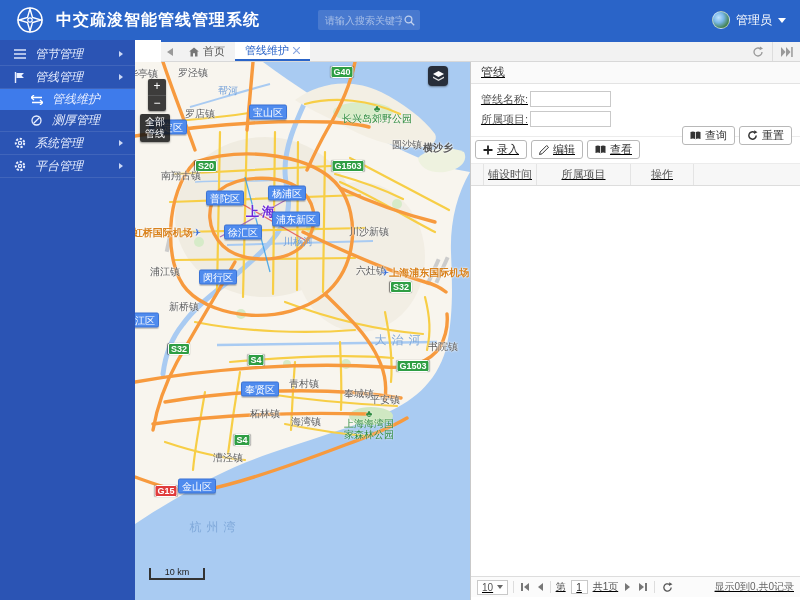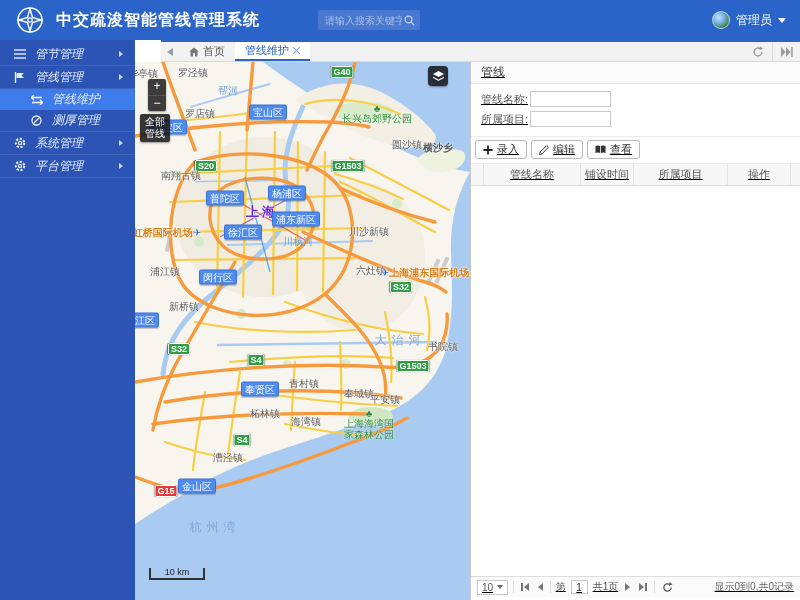--- a/index.html
+++ b/index.html
@@ -398,20 +398,40 @@
 
       <div class="p-form">
         <div class="frow">
           <span class="flabel">管线名称:</span>
           <input class="inp" type="text" style="">
         </div>
         <div class="frow">
           <span class="flabel">所属项目:</span>
           <input class="inp" type="text" style="">
         </div>
+        <div class="fbtns">
+          <button class="btn">
+            <span style="display:flex;">
+              <svg width="11" height="9" viewBox="0 0 11 9">
+                <path d="M0.5,1 C2,0.2 4,0.2 5.5,1.2 C7,0.2 9,0.2 10.5,1 L10.5,8 C9,7.2 7,7.2 5.5,8.2 C4,7.2 2,7.2 0.5,8 Z" fill="#333"></path>
+                <line x1="5.5" y1="1.2" x2="5.5" y2="8.2" stroke="#fff" stroke-width="0.8"></line>
+              </svg>
+            </span>
+            <span>查询</span>
+          </button>
+          <button class="btn">
+            <span style="display:flex;">
+              <svg width="11" height="11" viewBox="0 0 12 12">
+                <path d="M10,6 A4,4 0 1 1 8.4,2.8" fill="none" stroke="#333" stroke-width="1.6"></path>
+                <path d="M8,0.2 L11.4,2.4 L7.6,4.4 Z" fill="#333"></path>
+              </svg>
+            </span>
+            <span>重置</span>
+          </button>
+        </div>
       </div>
 
       <div class="p-toolbar">
         <button class="btn">
           <span style="display:flex;">
             <svg width="10" height="10" viewBox="0 0 10 10">
               <path d="M5,0.5 L5,9.5 M0.5,5 L9.5,5" stroke="#222" stroke-width="1.8"></path>
             </svg>
           </span>
           <span>录入</span>
@@ -430,21 +450,20 @@
               <path d="M0.5,1 C2,0.2 4,0.2 5.5,1.2 C7,0.2 9,0.2 10.5,1 L10.5,8 C9,7.2 7,7.2 5.5,8.2 C4,7.2 2,7.2 0.5,8 Z" fill="#333"></path>
               <line x1="5.5" y1="1.2" x2="5.5" y2="8.2" stroke="#fff" stroke-width="0.8"></line>
             </svg>
           </span>
           <span>查看</span>
         </button>
       </div>
 
       <div class="thead">
         <span class="th c0"></span>
-        <span class="th c1">管线名称</span>
         <span class="th c2">铺设时间</span>
         <span class="th c3">所属项目</span>
         <span class="th c4">操作</span>
         <span class="th fill"></span>
       </div>
       <div class="tbody"></div>
 
       <div class="pager">
         <span class="psel">
           <span>10</span>

